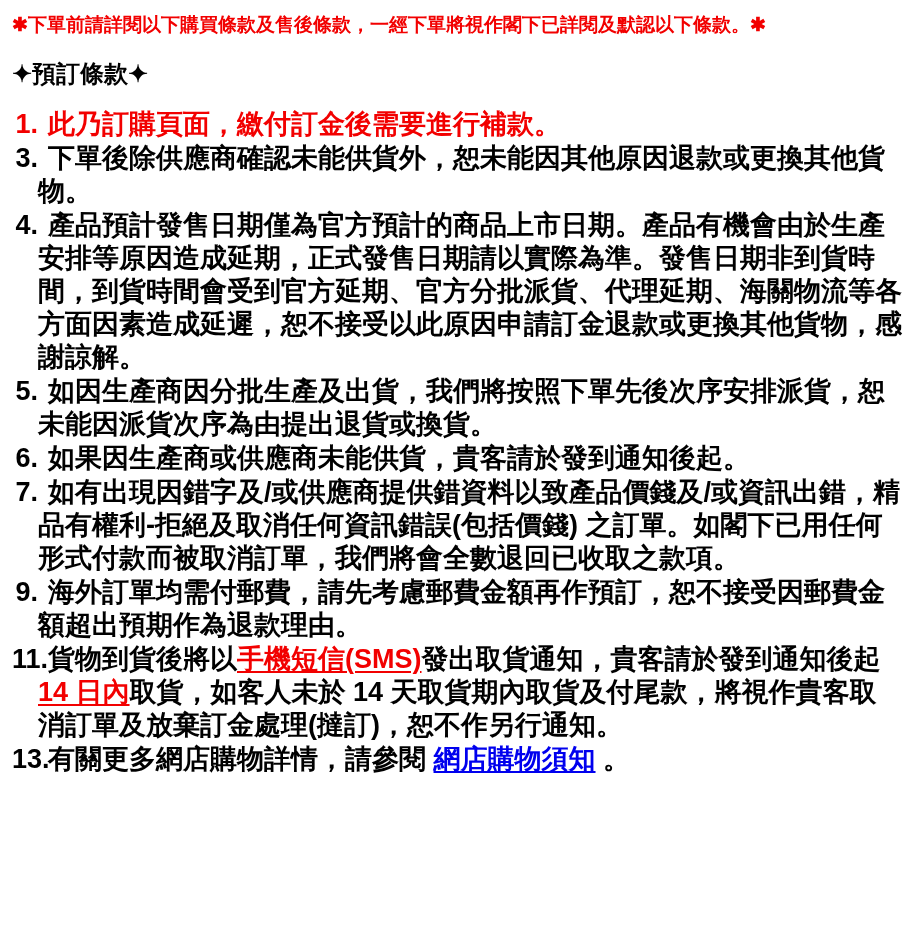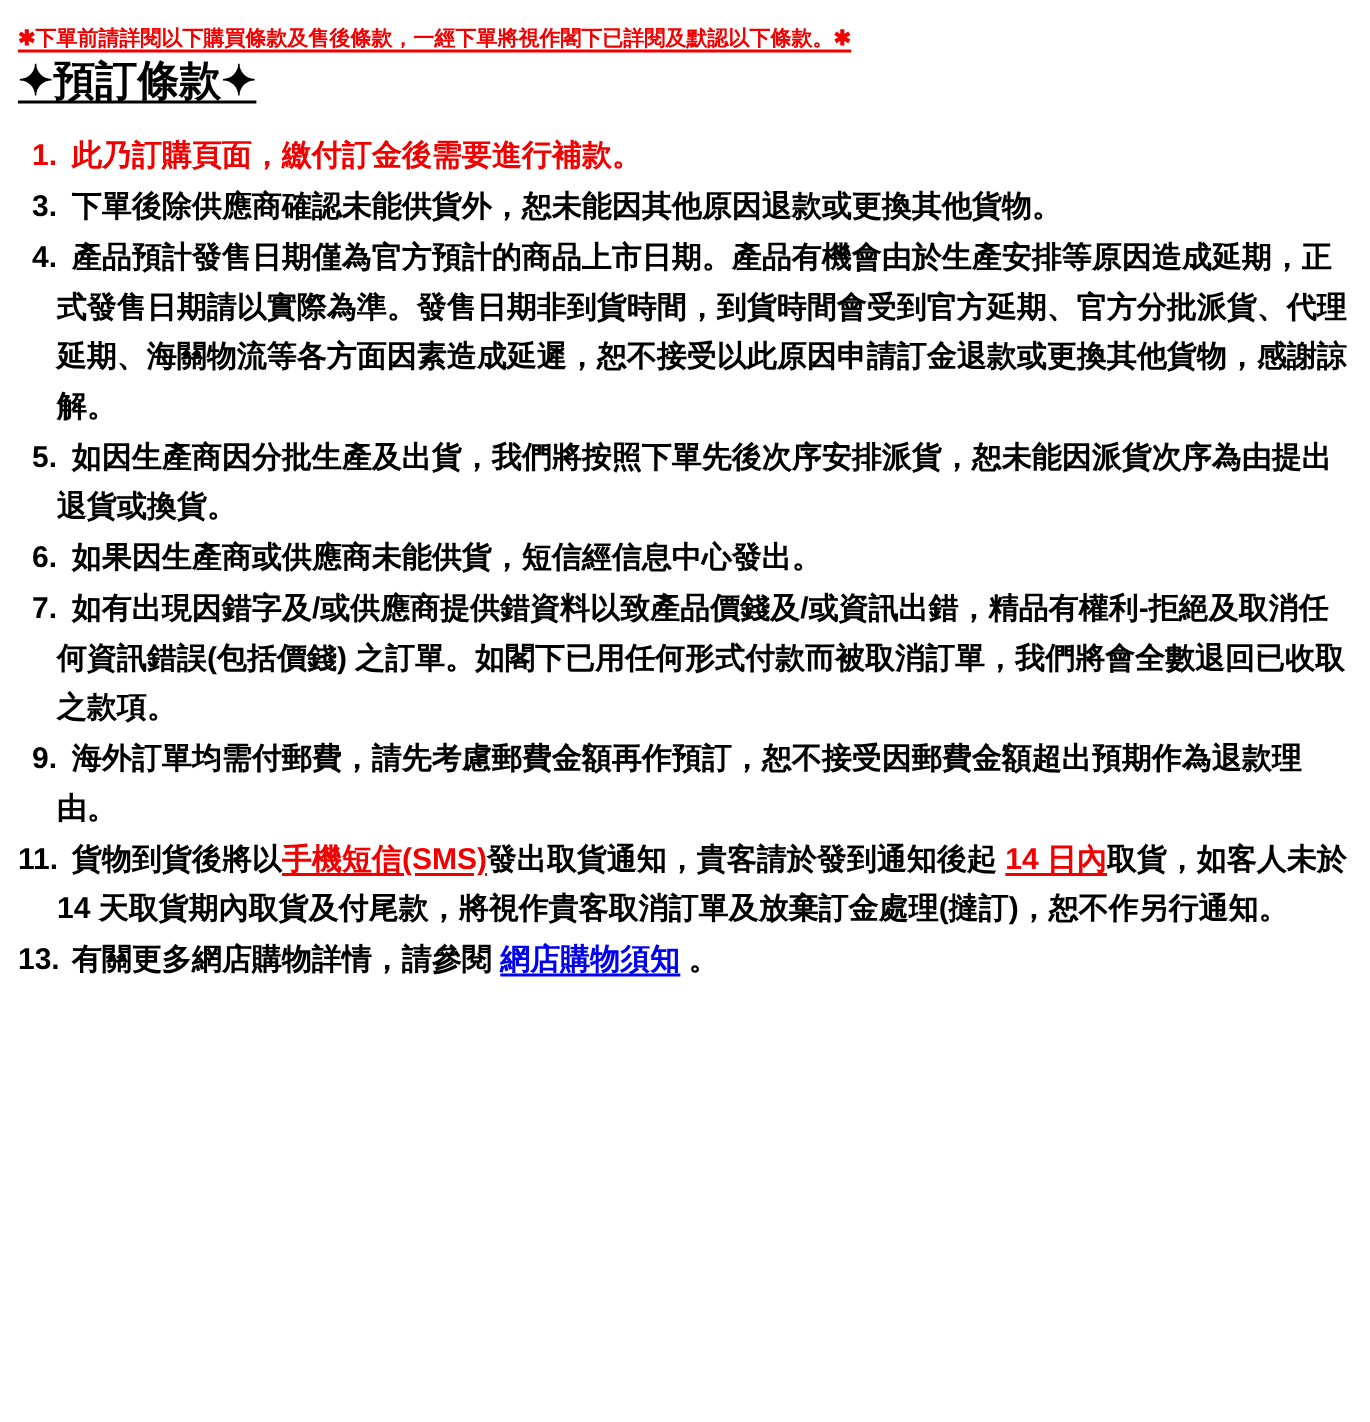--- a/index.html
+++ b/index.html
@@ -13,41 +13,40 @@
     overflow: hidden;
     font-family: "Liberation Sans", sans-serif;
     font-weight: bold;
     color: var(--text, #000000);
   }
   .page {
     padding: 10px 10px 0 12px;
   }
   .notice {
     color: var(--red, #f20000);
-    font-size: 14px;
+    font-size: 19px;
     line-height: 30px;
-    text-decoration: underline;
     text-decoration-thickness: 2px;
     text-underline-offset: 3px;
+    margin-bottom: 20px;
   }
   .title-row {
     margin-bottom: 20px;
   }
   .title {
     display: inline-block;
-    font-size: 28px;
+    font-size: 24px;
     line-height: 28px;
     color: var(--text, #000000);
-    text-decoration: underline;
     text-decoration-thickness: 2px;
     text-underline-offset: 4px;
     text-align: center;
   }
   .terms {
-    font-size: 20px;
+    font-size: 27px;
   }
   .term {
     line-height: 33px;
     padding-left: 26px;
     text-indent: -26px;
     margin: 0 0 1px 0;
   }
   .term .num {
     display: inline-block;
     width: 26px;
@@ -83,19 +82,19 @@
 
   <div class="title-row">
     <span class="title">✦預訂條款✦</span>
   </div>
 
   <div class="terms">
       <div class="term red"><span class="num">1.</span><span>此乃訂購頁面，繳付訂金後需要進行補款。</span></div>
       <div class="term"><span class="num">3.</span><span>下單後除供應商確認未能供貨外，恕未能因其他原因退款或更換其他貨物。</span></div>
       <div class="term"><span class="num">4.</span><span>產品預計發售日期僅為官方預計的商品上市日期。產品有機會由於生產安排等原因造成延期，正式發售日期請以實際為準。發售日期非到貨時間，到貨時間會受到官方延期、官方分批派貨、代理延期、海關物流等各方面因素造成延遲，恕不接受以此原因申請訂金退款或更換其他貨物，感謝諒解。</span></div>
       <div class="term"><span class="num">5.</span><span>如因生產商因分批生產及出貨，我們將按照下單先後次序安排派貨，恕未能因派貨次序為由提出退貨或換貨。</span></div>
-      <div class="term"><span class="num">6.</span><span>如果因生產商或供應商未能供貨，短信經信息中心發出。</span></div>
+      <div class="term"><span class="num">6.</span><span>如果因生產商或供應商未能供貨，貴客請於發到通知後起。</span></div>
       <div class="term"><span class="num">7.</span><span>如有出現因錯字及/或供應商提供錯資料以致產品價錢及/或資訊出錯，精品有權利-拒絕及取消任何資訊錯誤(包括價錢) 之訂單。如閣下已用任何形式付款而被取消訂單，我們將會全數退回已收取之款項。</span></div>
       <div class="term"><span class="num">9.</span><span>海外訂單均需付郵費，請先考慮郵費金額再作預訂，恕不接受因郵費金額超出預期作為退款理由。</span></div>
       <div class="term"><span class="num">11.</span><span>貨物到貨後將以</span><span class="red-underline">手機短信(SMS)</span><span>發出取貨通知，貴客請於發到通知後起 </span><span class="red-underline">14 日內</span><span>取貨，如客人未於 14 天取貨期內取貨及付尾款，將視作貴客取消訂單及放棄訂金處理(撻訂)，恕不作另行通知。</span></div>
       <div class="term"><span class="num">13.</span><span>有關更多網店購物詳情，請參閱 </span><a class="link" href="#">網店購物須知</a><span> 。</span></div>
     </div>
 </div>
 
 </body></html>

